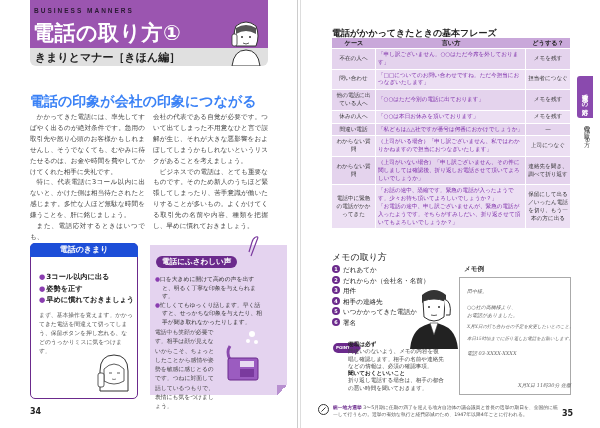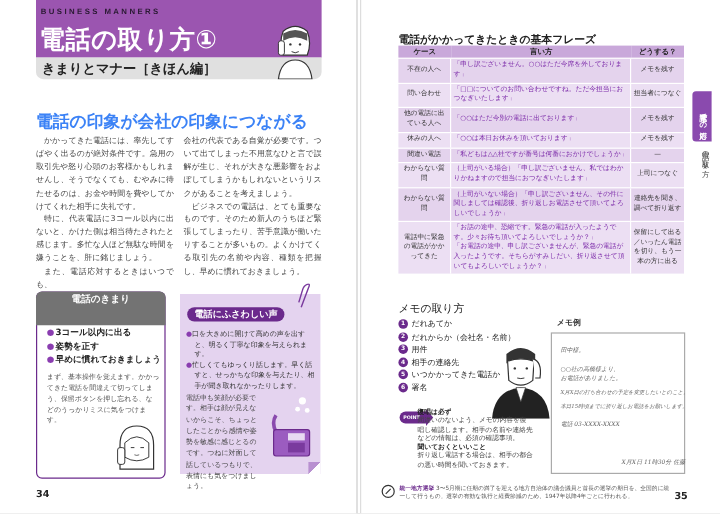--- a/index.html
+++ b/index.html
@@ -18,28 +18,28 @@
   .header-illust { position: absolute; left: 222px; top: 18px; width: 48px; height: 48px; }
 
   .section-head { position: absolute; left: 30px; top: 93px; font-size: 14px; font-weight: bold; color: #3b82f6; white-space: nowrap; text-align: right; }
   .col { position: absolute; top: 112px; width: 115px; font-size: 6.6px; line-height: 10.9px; color: #444; text-align: justify; }
   .col-1 { left: 30px; }
   .col-2 { left: 153px; }
   .col p { text-indent: 1em; }
 
   
   .rules-box { position: absolute; left: 30px; top: 243px; width: 108px; height: 156px; border: 1.5px solid #6b2a8c; border-radius: 5px; background: #fff; }
-  .rules-title { position: absolute; left: -1px; top: -1px; width: 108px; height: 28px; background: #737373; border-radius: 5px 5px 0 0; color: #fff; font-size: 8px; font-weight: bold; text-align: center; line-height: 14px; }
+  .rules-title { position: absolute; left: -1px; top: -1px; width: 108px; height: 14px; background: #1d4ed8; border-radius: 5px 5px 0 0; color: #fff; font-size: 8px; font-weight: bold; text-align: center; line-height: 14px; }
   .rules-list { position: absolute; left: 8px; top: 27px; font-size: 7.2px; font-weight: bold; color: #222; line-height: 11.5px; list-style: none; }
   .rules-list li::before { content: "●"; color: #8a3db0; margin-right: 1px; }
   .rules-note { position: absolute; left: 8px; top: 67px; width: 94px; font-size: 5.8px; line-height: 9px; color: #555; }
   .rules-illust { position: absolute; left: 57px; top: 107px; width: 48px; height: 48px; }
 
   
-  .voice-box { position: absolute; left: 150px; top: 245px; width: 117px; height: 150px; background: #e4d3ef; }
+  .voice-box { position: absolute; left: 150px; top: 245px; width: 137px; height: 150px; background: #e4d3ef; }
   .voice-corner { position: absolute; right: 0; bottom: 0; width: 10px; height: 10px; background: linear-gradient(135deg, #b890d0 50%, #fff 50%); }
   .voice-title { position: absolute; left: 6px; top: 11px; background: #6b2a8c; color: #fff; font-size: 7.6px; font-weight: bold; padding: 1px 6px; border-radius: 8px; }
   .voice-list { position: absolute; left: 5px; top: 30px; width: 108px; font-size: 5.8px; line-height: 8.5px; color: #333; list-style: none; }
   .voice-list li { padding-left: 7px; text-indent: -7px; }
   .voice-list li::before { content: "●"; color: #8a3db0; }
   .voice-note { position: absolute; left: 5px; top: 83px; width: 62px; font-size: 5.8px; line-height: 9.3px; color: #444; }
   .voice-phone { position: absolute; left: 72px; top: 85px; width: 40px; height: 52px; }
   .clip { position: absolute; left: 247px; top: 236px; width: 14px; height: 22px; }
 
   .page-num { position: absolute; font-size: 8px; font-weight: bold; color: #222; }

